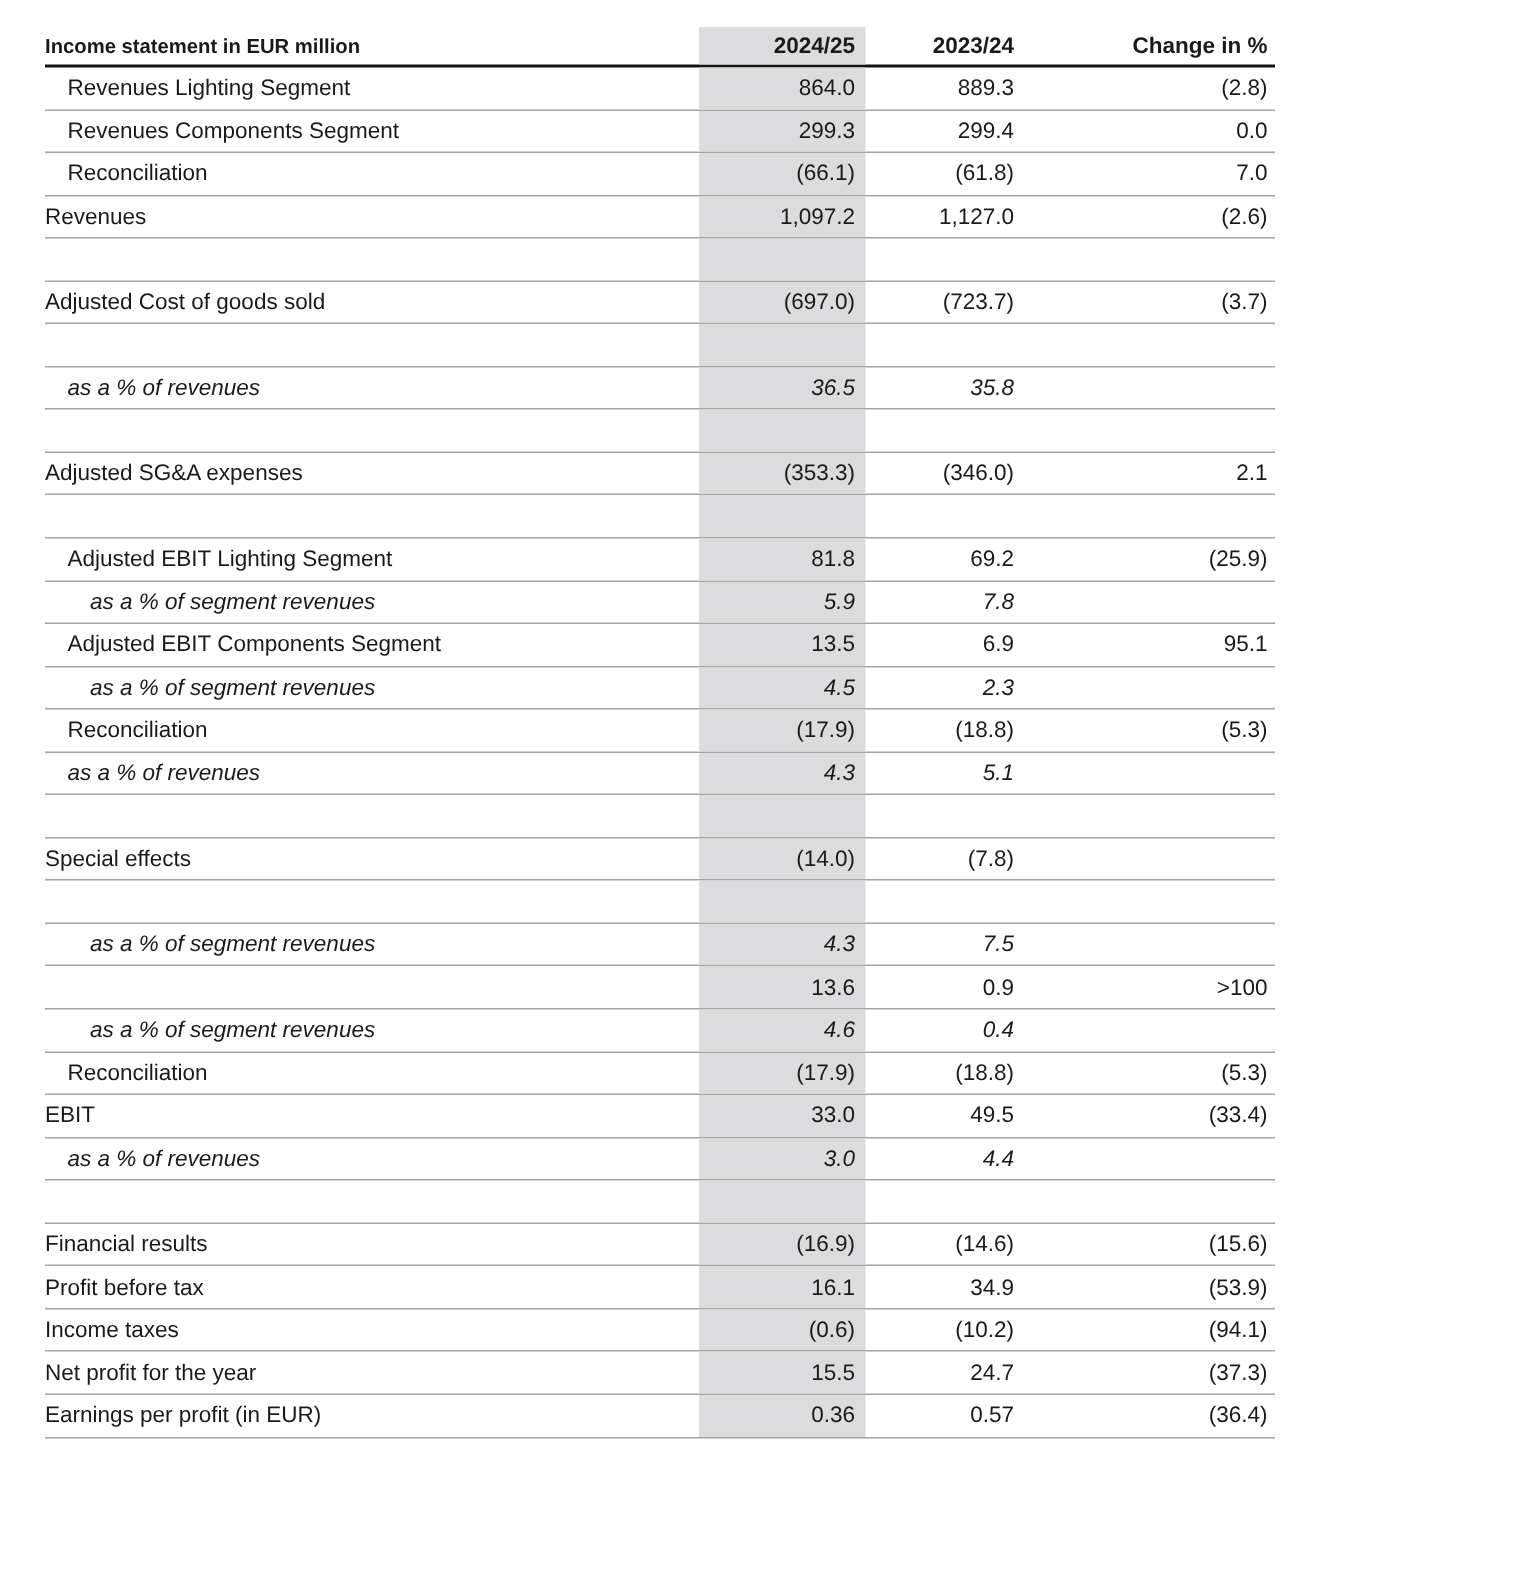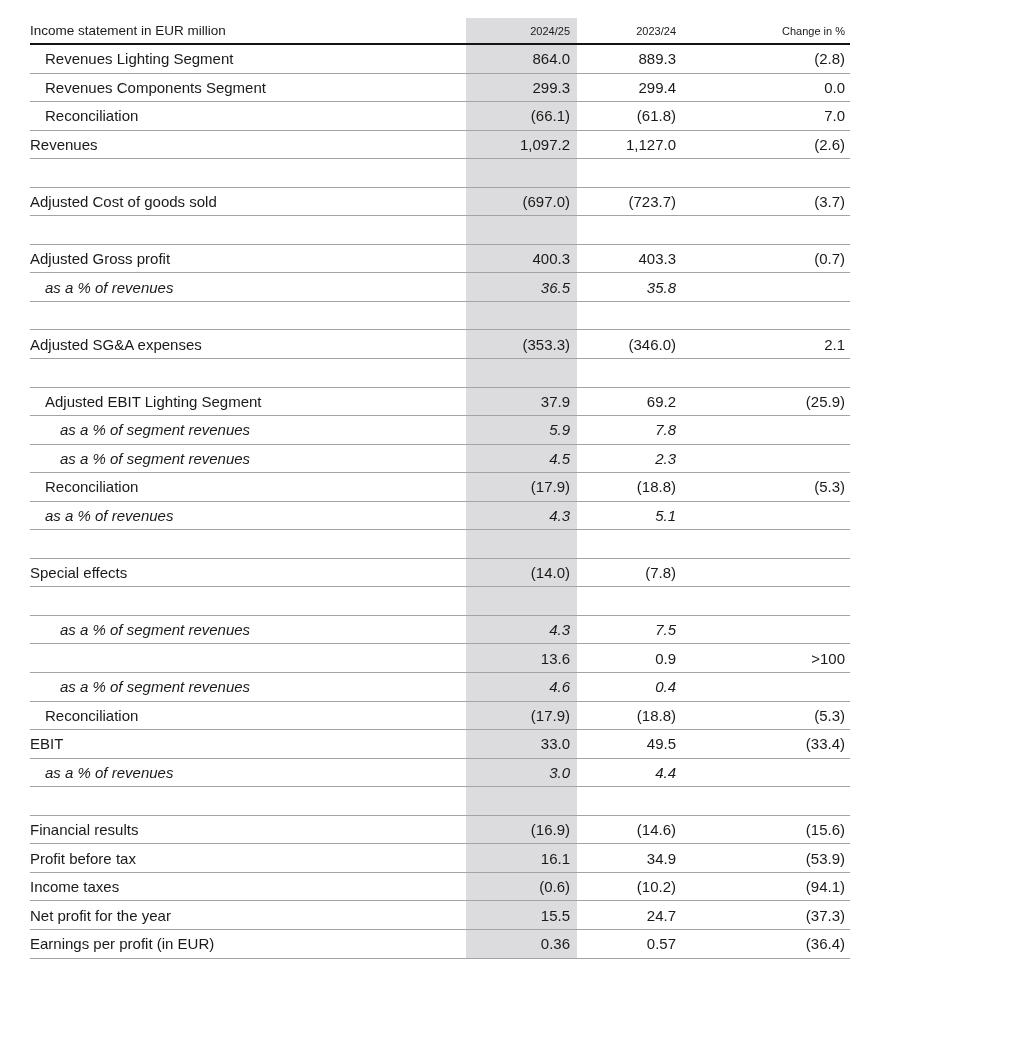--- a/index.html
+++ b/index.html
@@ -27,25 +27,25 @@
   .row {
     display: flex;
     align-items: stretch;
     height: 28.55px;
     border-bottom: 1px solid var(--rule);
     font-size: 15px;
   }
   .row.header {
     height: 27px;
     border-bottom: 2px solid var(--hrule);
-    font-weight: normal;
+    font-weight: bold;
     text-align: right;
   }
   .row.header .c.label { font-size: 13.5px; }
-  .row.header .c.num { font-size: 11px; }
+  .row.header .c.num { font-size: 15px; }
   .row.italic .c { font-style: italic; }
   .c {
     display: flex;
     align-items: center;
     white-space: nowrap;
     overflow: hidden;
   }
   .c.label { flex: 1 1 auto; justify-content: flex-start; }
   .c.num { justify-content: flex-end; }
   .c.c1 { width: 111px; background: var(--band); padding-right: 7px; }
@@ -98,26 +98,20 @@
         <div class="c num c1">(697.0)</div>
         <div class="c num c2">(723.7)</div>
         <div class="c num c3">(3.7)</div>
       </div>
       <div class="row blank">
         <div class="c label"></div>
         <div class="c num c1"></div>
         <div class="c num c2"></div>
         <div class="c num c3"></div>
       </div>
-      <div class="row">
-        <div class="c label">Adjusted Gross profit</div>
-        <div class="c num c1">400.3</div>
-        <div class="c num c2">403.3</div>
-        <div class="c num c3">(0.7)</div>
-      </div>
       <div class="row italic">
         <div class="c label" style="padding-left: 15px;">as a % of revenues</div>
         <div class="c num c1">36.5</div>
         <div class="c num c2">35.8</div>
         <div class="c num c3"></div>
       </div>
       <div class="row blank">
         <div class="c label"></div>
         <div class="c num c1"></div>
         <div class="c num c2"></div>
@@ -130,29 +124,35 @@
         <div class="c num c3">2.1</div>
       </div>
       <div class="row blank">
         <div class="c label"></div>
         <div class="c num c1"></div>
         <div class="c num c2"></div>
         <div class="c num c3"></div>
       </div>
       <div class="row">
         <div class="c label" style="padding-left: 15px;">Adjusted EBIT Lighting Segment</div>
-        <div class="c num c1">37.9</div>
+        <div class="c num c1">81.8</div>
         <div class="c num c2">69.2</div>
         <div class="c num c3">(25.9)</div>
       </div>
       <div class="row italic">
         <div class="c label" style="padding-left: 30px;">as a % of segment revenues</div>
         <div class="c num c1">5.9</div>
         <div class="c num c2">7.8</div>
         <div class="c num c3"></div>
+      </div>
+      <div class="row">
+        <div class="c label" style="padding-left: 15px;">Adjusted EBIT Components Segment</div>
+        <div class="c num c1">13.5</div>
+        <div class="c num c2">6.9</div>
+        <div class="c num c3">95.1</div>
       </div>
       <div class="row italic">
         <div class="c label" style="padding-left: 30px;">as a % of segment revenues</div>
         <div class="c num c1">4.5</div>
         <div class="c num c2">2.3</div>
         <div class="c num c3"></div>
       </div>
       <div class="row">
         <div class="c label" style="padding-left: 15px;">Reconciliation</div>
         <div class="c num c1">(17.9)</div>

